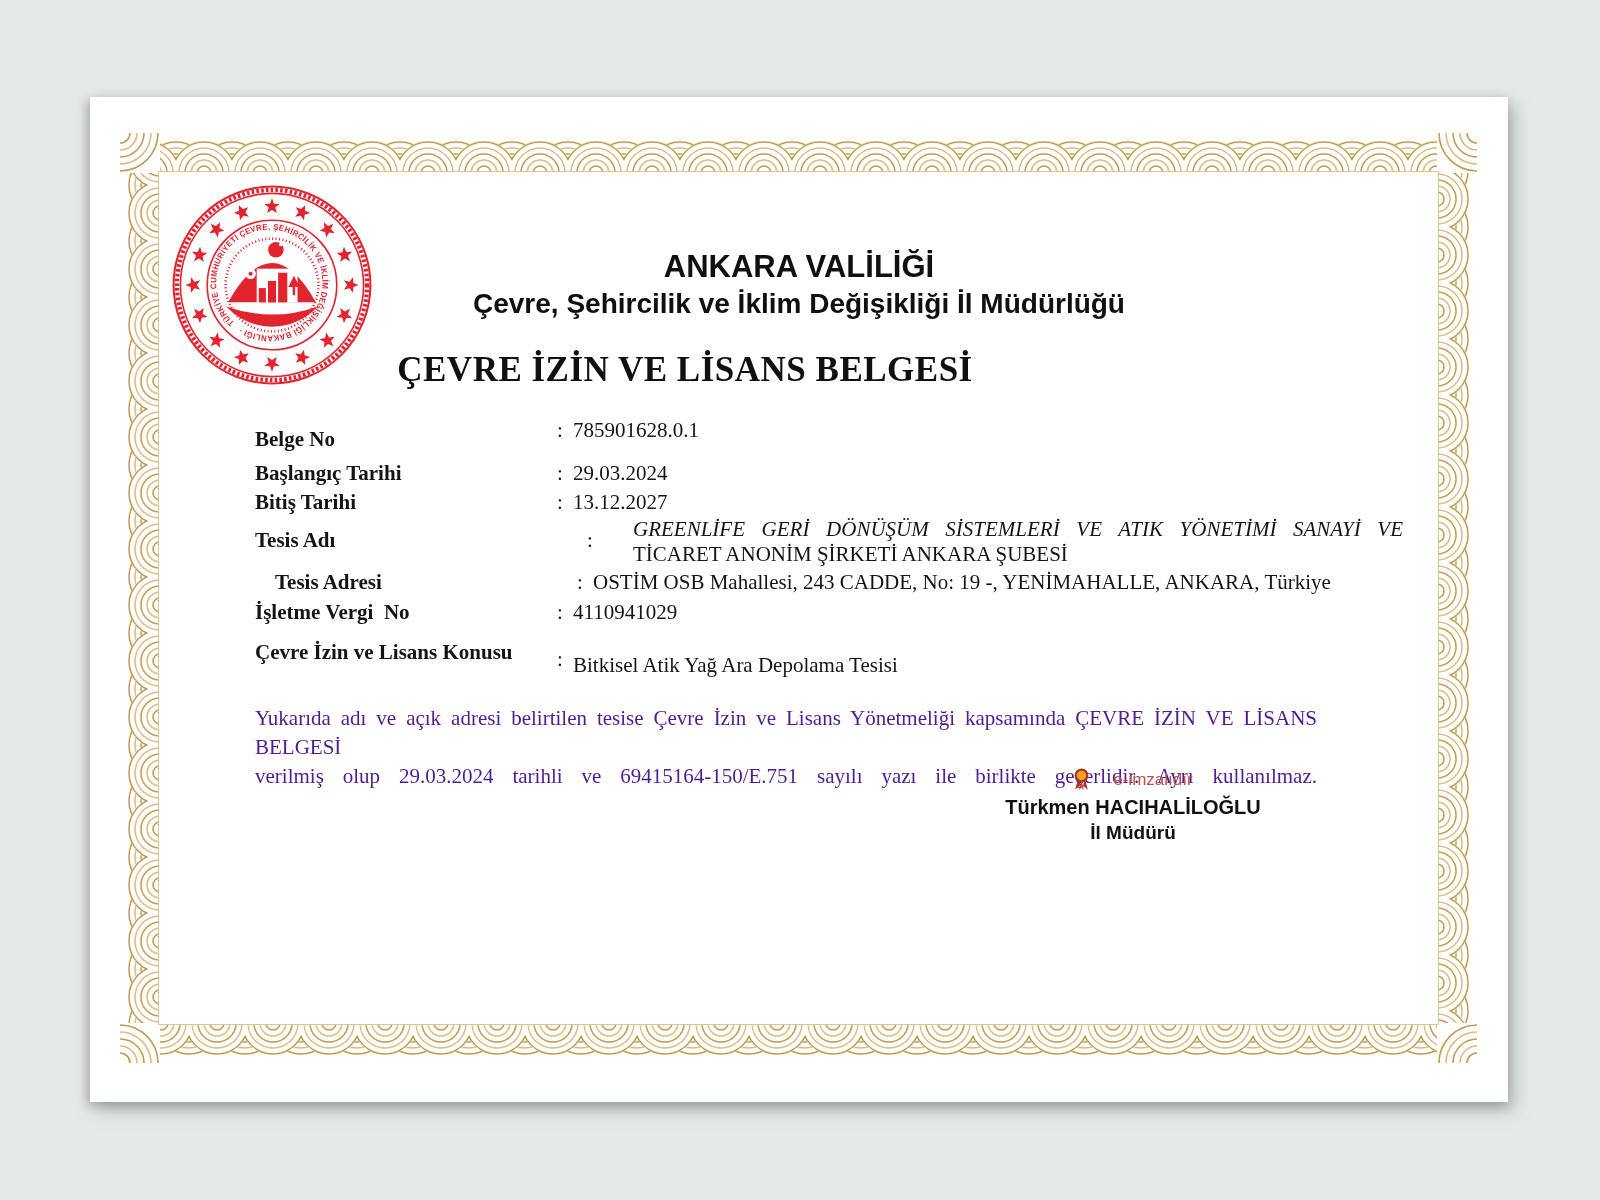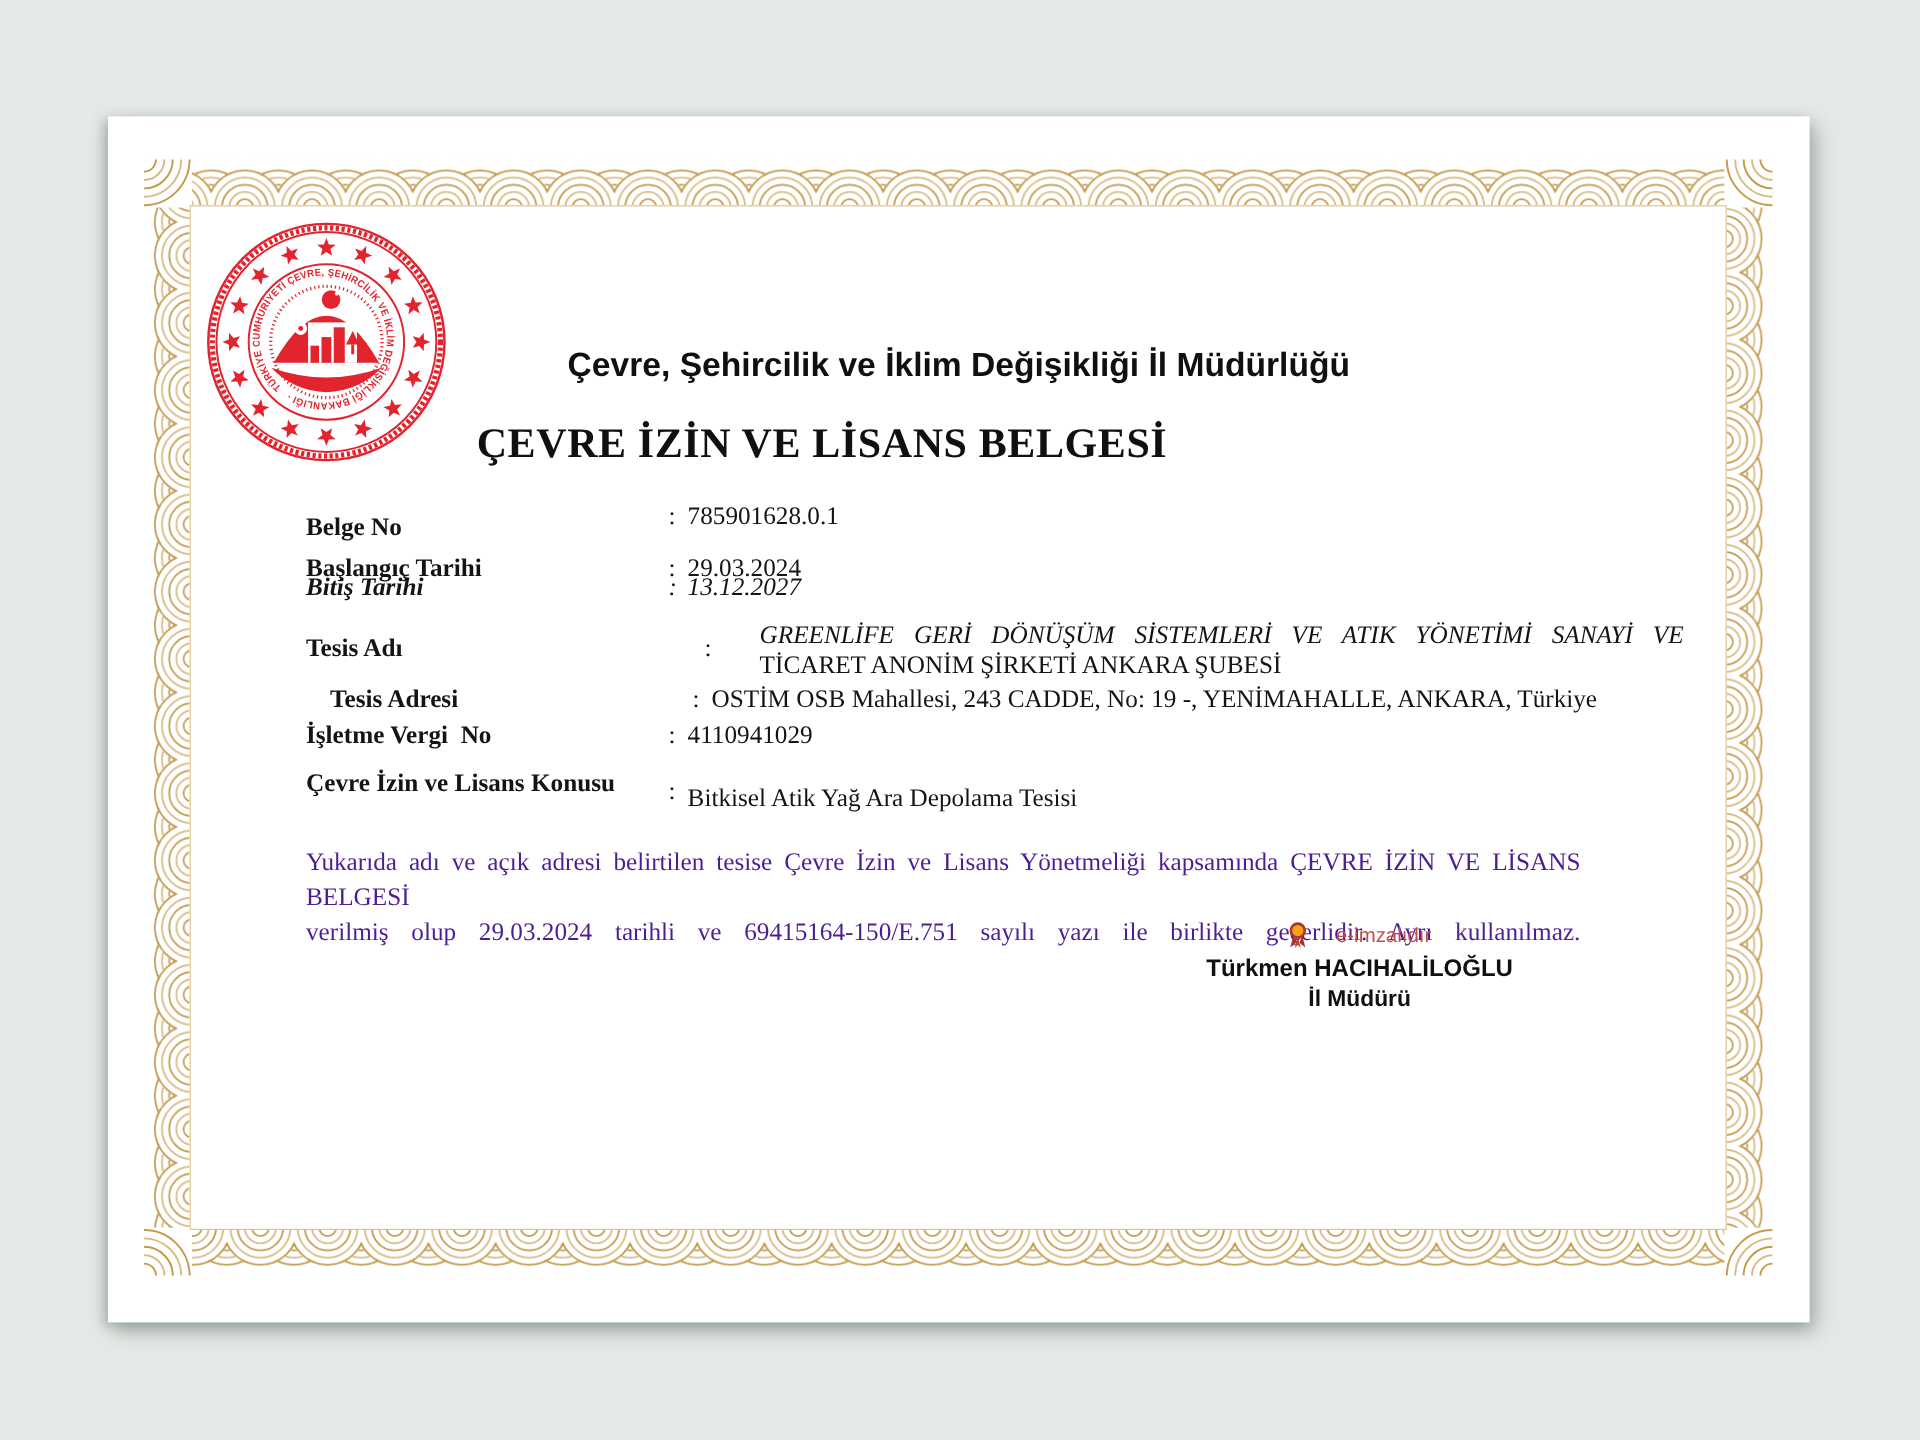--- a/index.html
+++ b/index.html
@@ -27,21 +27,21 @@
   }
 
   .frow{
     position:absolute;left:165px;display:grid;
     grid-template-columns:302px 16px 770px;align-items:start;
     font-family:"Liberation Serif",serif;font-size:21px;line-height:25px;color:#141414;
   }
   .flabel{font-weight:700;white-space:pre-wrap;}
   .r1{top:321px;} .r1 .flabel{margin-top:9px;}
   .r2{top:364px;}
-  .r3{top:380px;font-style:italic;}
+  .r3{top:393px;}
   .r4{top:420px;gap:30px;} .r4 .flabel,.r4 .fcolon{margin-top:11px;}
   .r5{top:473px;margin-left:20px;}
   .r6{top:503px;}
   .r7{top:543px;} .r7 .fcolon{margin-top:7px;} .r7 .fvalue{margin-top:13px;}
   .v-just{text-align:justify;text-align-last:justify;font-style:italic;}
 
   .para{
     position:absolute;left:165px;top:607px;width:1062px;
     font-family:"Liberation Serif",serif;font-size:21px;line-height:29px;color:#4c1d95;
   }
@@ -174,20 +174,21 @@
       <rect x="85" y="84" width="40" height="33" fill="#ffffff"></rect>
       <rect x="87" y="103" width="7" height="14" fill="#e2242e"></rect>
       <rect x="96" y="96" width="8" height="21" fill="#e2242e"></rect>
       <rect x="106" y="88" width="9" height="29" fill="#e2242e"></rect>
       <path d="M121.5,91 L116,102 L127,102 Z" fill="#e2242e"></path>
       <rect x="120.3" y="102" width="2.4" height="8" fill="#e2242e"></rect>
       <path d="M55,121 Q100,137 145,121 Q127,140 100,141 Q73,140 55,121 Z" fill="#e2242e"></path>
     </g>
   </svg>
 
+  <div class="hline h2">ANKARA VALİLİĞİ</div>
   <div class="hline h3">Çevre, Şehircilik ve İklim Değişikliği İl Müdürlüğü</div>
   <div class="doc-title">ÇEVRE İZİN VE LİSANS BELGESİ</div>
 
   <div class="frow r1">
     <div class="flabel">Belge No</div>
     <div class="fcolon">:</div>
     <div class="fvalue">785901628.0.1</div>
   </div>
   <div class="frow r2">
     <div class="flabel">Başlangıç Tarihi</div>

